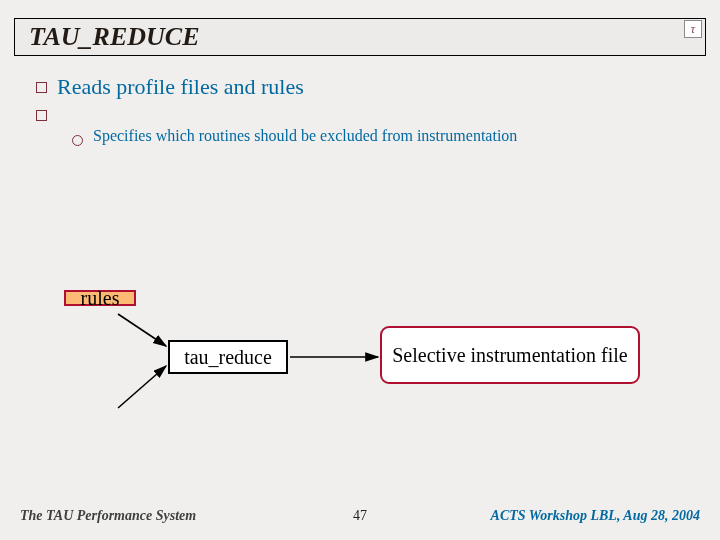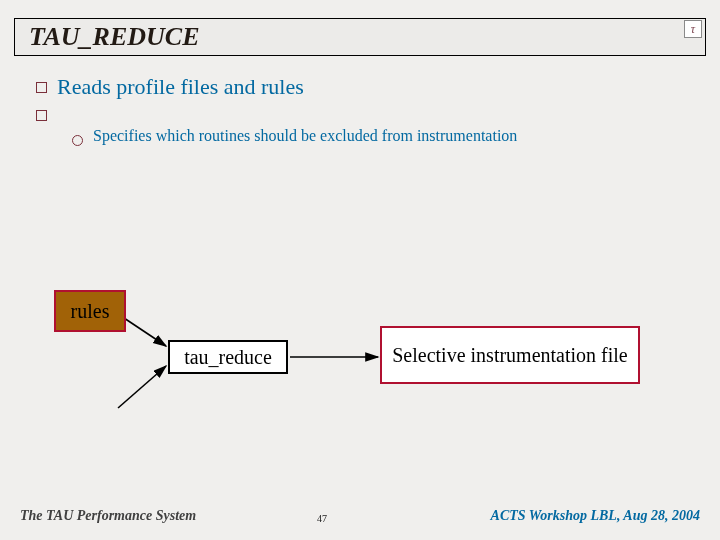--- a/index.html
+++ b/index.html
@@ -83,54 +83,55 @@
     border-width: 2px;
     border-style: solid;
     font-size: 20px;
     display: flex;
     align-items: center;
     justify-content: center;
     text-align: center;
     background: #fff;
   }
   .box-rules {
-    top: 0; left: 54px; width: 72px; height: 42px;
-    border-color: #b01030; background: #a16207;
+    top: 0; left: 64px; width: 72px; height: 16px;
+    border-color: #b01030; background: #fdba74;
   }
   .box-profile {
     top: 110px; left: 40px; width: 86px; height: 34px;
     border-color: #1030c0; background: #e040e0; color: #000;
   }
   .box-taureduce {
     top: 50px; left: 168px; width: 120px; height: 34px;
     border-color: #000; background: #fff;
   }
   .box-selective {
     top: 36px; left: 380px; width: 260px; height: 58px;
     border-color: #b01030; background: #fff;
     line-height: 1.12;
+    border-radius: 9px;
   }
   svg.arrows {
     position: absolute;
     top: 0; left: 0;
     width: 720px; height: 180px;
     pointer-events: none;
   }
 
   .footer-left {
     position: absolute;
     bottom: 16px; left: 20px;
     font-size: 14px; font-style: italic; font-weight: bold;
     color: #404040;
   }
   .footer-center {
     position: absolute;
-    bottom: 16px; left: 0; width: 644px;
+    bottom: 16px; left: 0; width: 720px;
     text-align: center;
-    font-size: 10px; color: #222;
+    font-size: 14px; color: #222;
   }
   .footer-right {
     position: absolute;
     bottom: 16px; right: 20px;
     font-size: 14px; font-style: italic; font-weight: bold;
     color: #0369a1;
   }
 </style>
 </head>
 <body>

